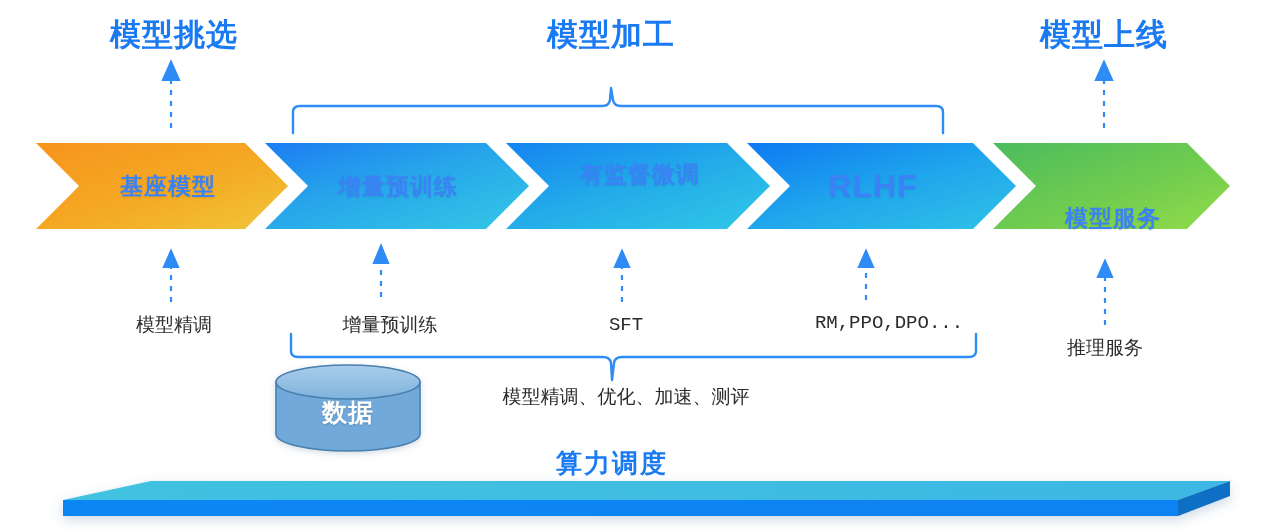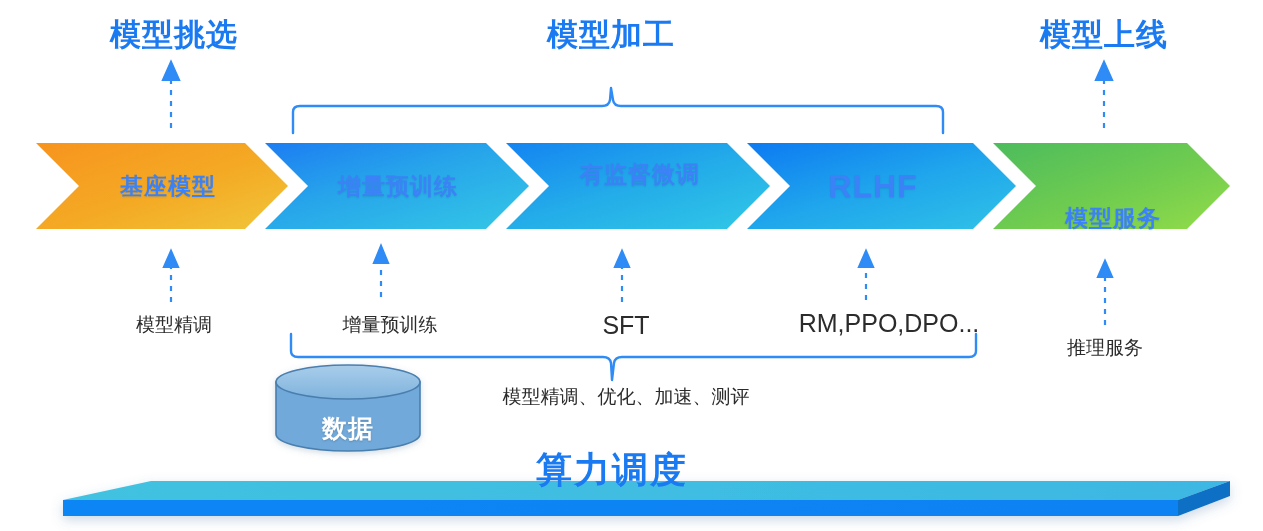--- a/index.html
+++ b/index.html
@@ -51,40 +51,40 @@
   .stage-label.latin { letter-spacing: 1px; font-size: 32px; }
 
   
   .note {
     position: absolute;
     color: #2b2b2b;
     font-size: 19px;
     white-space: nowrap;
     transform: translate(-50%, -50%);
   }
-  .note.latin { font-size: 25px; }
+  .note.latin { font-size: 19px; font-family: Liberation Mono, monospace; }
 
   
   .cyl-label {
     position: absolute;
     color: #ffffff;
     font-weight: bold;
     font-size: 25px;
     white-space: nowrap;
     transform: translate(-50%, -50%);
     text-shadow: 0 1px 2px rgba(0,0,0,.18);
     letter-spacing: 1px;
   }
 
   
   .platform-title {
     position: absolute;
     color: #1a7af2;
     font-weight: bold;
-    font-size: 36px;
+    font-size: 26px;
     white-space: nowrap;
     transform: translateX(-50%);
     letter-spacing: 2px;
   }
 </style>
 </head>
 <body>
 
 <div id="stage">
 
@@ -234,17 +234,17 @@
   <div class="stage-label" style="left:1113px; top:186px;margin-top:32px;">模型服务</div>
 
   <div class="note" style="left:174px; top:325px;">模型精调</div>
   <div class="note" style="left:390px; top:325px;">增量预训练</div>
   <div class="note latin" style="left:626px; top:325px;">SFT</div>
   <div class="note latin" style="left:889px; top:323px;">RM,PPO,DPO...</div>
   <div class="note" style="left:1105px; top:348px;">推理服务</div>
 
   <div class="note" style="left:626px; top:397px;">模型精调、优化、加速、测评</div>
 
-  <div class="cyl-label" style="left:348px; top:428px;">数据</div>
+  <div class="cyl-label" style="left:348px; top:412px;">数据</div>
 
   <div class="platform-title" style="left:612px; top:446px;">算力调度</div>
 
 </div>
 
 </body></html>

